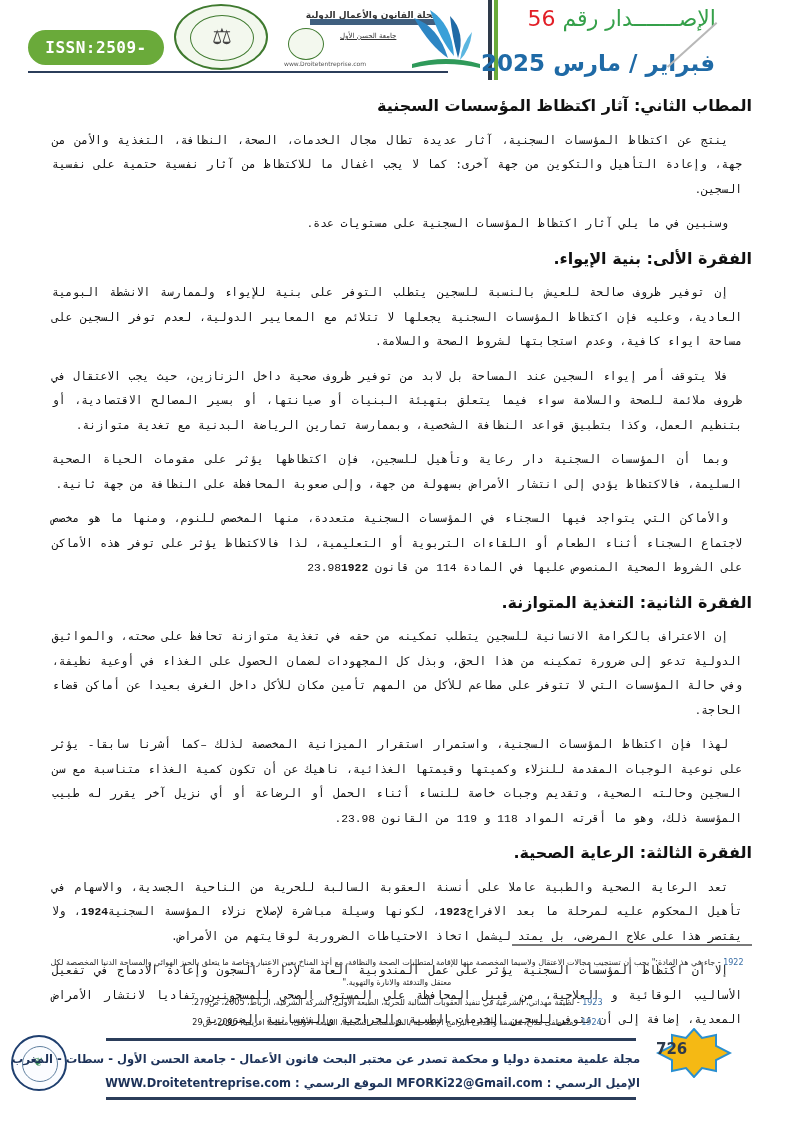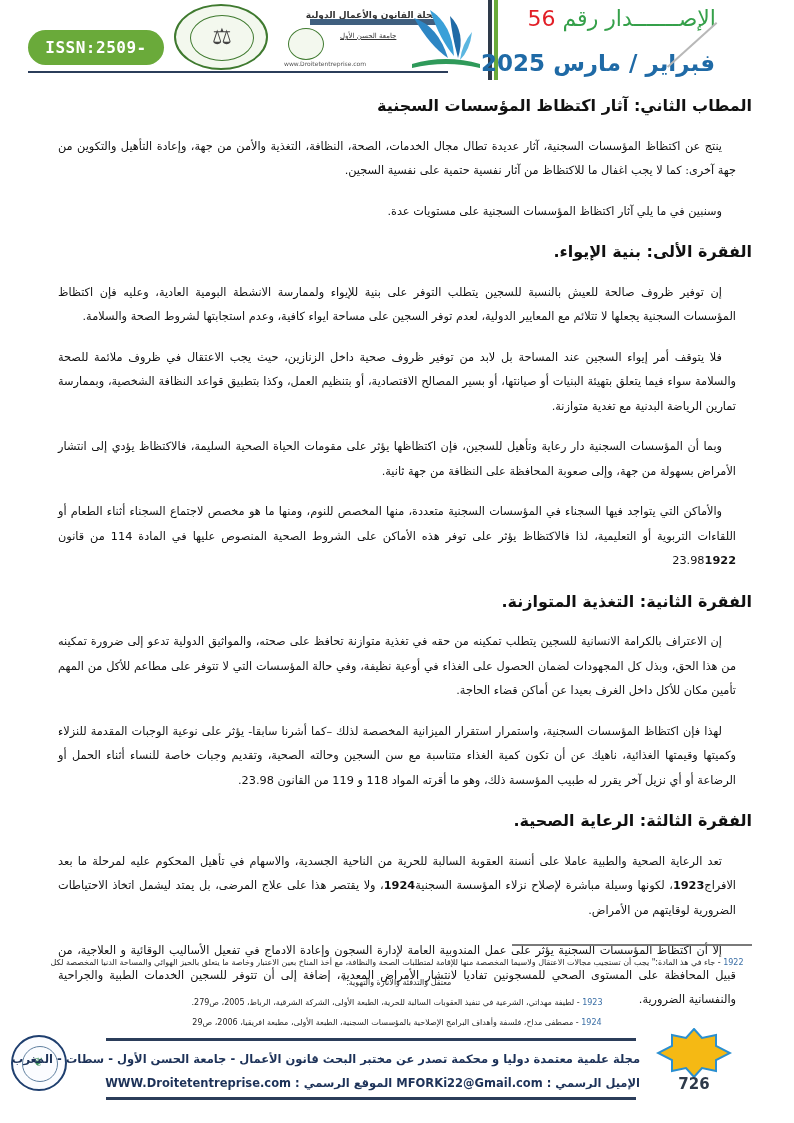--- a/index.html
+++ b/index.html
@@ -28,40 +28,40 @@
            font-weight:normal; font-size:22px; color:#35a04a; white-space:nowrap; }
   .issue .num { color:#e21e26; }
   .date { position:absolute; left:505px; top:50px; width:210px; text-align:right; direction:rtl;
           font-weight:bold; font-size:23px; color:#1f6aa6; white-space:nowrap; }
   .diag { position:absolute; left:716px; top:22px; width:2px; height:66px; background:#b8b8b8; transform:rotate(48deg); transform-origin:top left; }
   .hline { position:absolute; left:28px; top:71px; width:420px; height:2px; background:#2b3d5a; }
   
   .content { position:absolute; left:42px; top:94px; width:710px; direction:rtl; text-align:justify;
              font-family:"DejaVu Sans", sans-serif; font-size:11.3px; line-height:24.5px; }
   .content h2 { font-size:16px; font-weight:bold; margin:0; line-height:24.5px; }
-  .content p { margin:16px; text-indent:14px; text-align-last:right; }
+  .content p { margin:10px; text-indent:14px; text-align-last:right;font-family:Liberation Mono, monospace; }
   .b { font-weight:bold; }
   
   .fn-rule { position:absolute; left:512px; top:944px; width:240px; height:2px; background:#7a7a7a; }
   .fns { position:absolute; left:42px; top:953px; width:710px; direction:rtl; font-size:8px; line-height:20px; color:#222; }
   .fns .fn-num { color:#3a6ea5; }
   .fns div { text-align:center; }
   
   .fseal { position:absolute; left:11px; top:1035px; width:56px; height:56px; border-radius:50%;
            border:2px solid #1f3f6f; box-sizing:border-box; background:#fbfcff; }
   .fseal .in { position:absolute; left:9px; top:9px; width:34px; height:34px; border-radius:50%; border:1px solid #5f7f9f; }
   .fseal .lf { position:absolute; left:20px; top:18px; font-size:12px; color:#3a8a5a; }
   .frule1 { position:absolute; left:106px; top:1038px; width:530px; height:3px; background:#2b3d5a; }
   .frule2 { position:absolute; left:106px; top:1097px; width:530px; height:3px; background:#2b3d5a; }
   .fline1 { position:absolute; left:100px; top:1052px; width:540px; direction:rtl; text-align:right;
             font-weight:bold; font-size:11.5px; color:#1d3258; white-space:nowrap; }
   .fline2 { position:absolute; left:100px; top:1076px; width:540px; direction:rtl; text-align:right;
             font-weight:bold; font-size:11.5px; color:#1d3258; white-space:nowrap; }
   .star { position:absolute; left:656px; top:1028px; width:76px; height:50px; }
-  .star .pn { position:absolute; left:0; top:12px; width:76px; text-align:center; font-weight:bold; font-size:15px; color:#2e3a4a;margin-top:35px; }
+  .star .pn { position:absolute; left:0; top:12px; width:76px; font-weight:bold; font-size:15px; color:#2e3a4a; }
 </style>
 </head>
 <body>
 
 <div class="hdr">
   <div class="issn">ISSN:2509-0291</div>
 
   <div class="seal1">
     <div class="ring"></div>
     <div class="scale">⚖</div>

